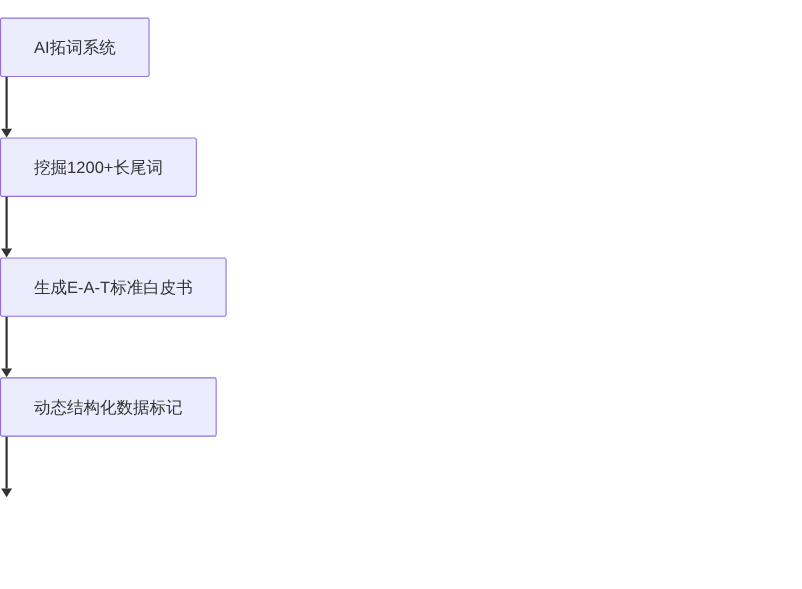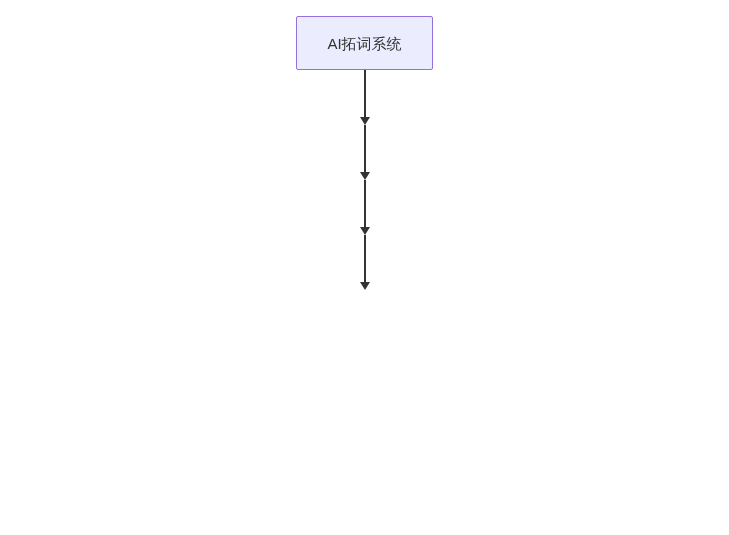--- a/index.html
+++ b/index.html
@@ -13,21 +13,21 @@
 
     body {
       font-family: "Liberation Sans", "DejaVu Sans", sans-serif;
     }
 
     .flowchart {
       width: 100%;
       height: 100%;
       display: flex;
       flex-direction: column;
-      align-items: center;
+      align-items: flex-start;
       padding-top: 16px;
     }
 
     .node {
       background: #ECECFF;
       border: 1px solid #9370DB;
       border-radius: 2px;
       min-height: 54px;
       display: flex;
       align-items: center;
@@ -66,32 +66,35 @@
 
 <div class="flowchart">
 
   <div class="node">AI拓词系统</div>
 
   <div class="edge">
     <div class="line"></div>
     <div class="head"></div>
   </div>
 
+  <div class="node">挖掘1200+长尾词</div>
 
   <div class="edge">
     <div class="line"></div>
     <div class="head"></div>
   </div>
 
+  <div class="node">生成E-A-T标准白皮书</div>
 
   <div class="edge">
     <div class="line"></div>
     <div class="head"></div>
   </div>
 
+  <div class="node">动态结构化数据标记</div>
 
   <div class="edge">
     <div class="line"></div>
     <div class="head"></div>
   </div>
 
 
 </div>
 
 </body></html>

